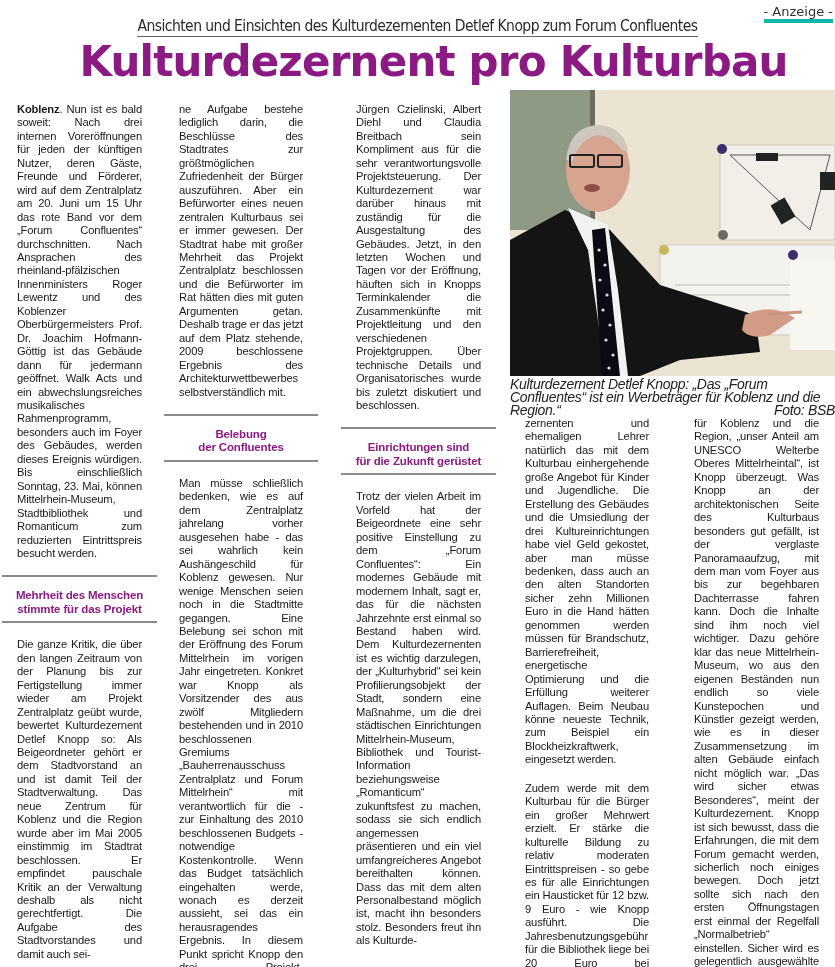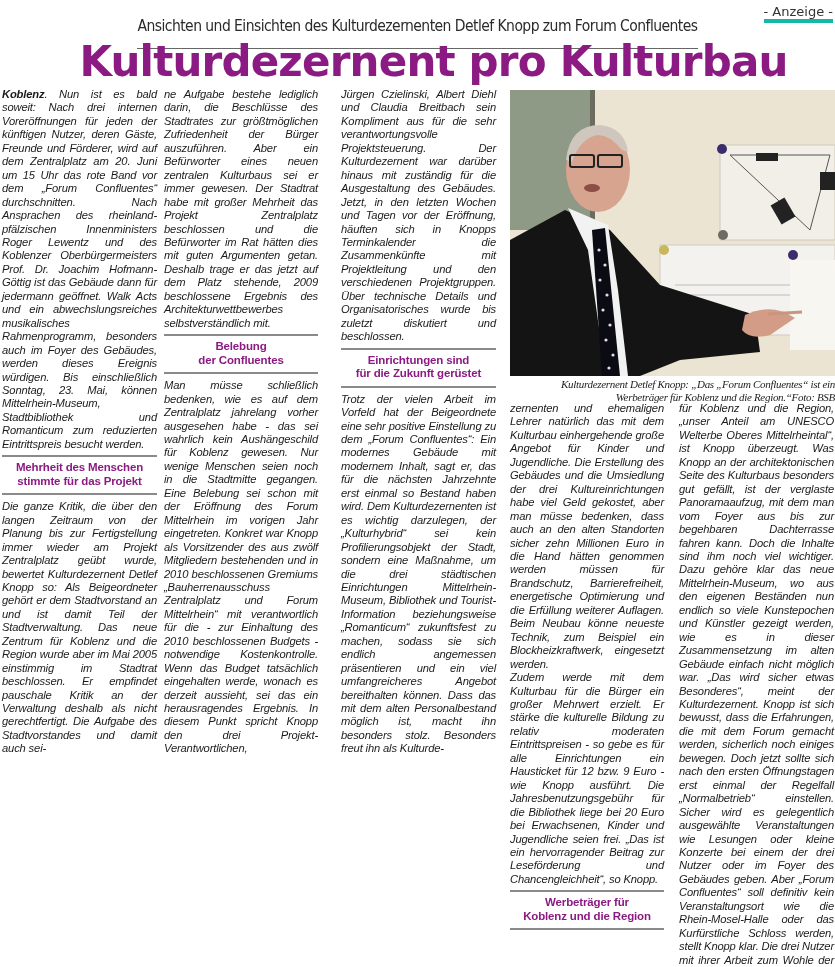--- a/index.html
+++ b/index.html
@@ -1,30 +1,30 @@
 <!DOCTYPE html>
 <html><head>
 <meta charset="utf-8">
 <style>
   html, body { margin:0; padding:0; background:#ffffff; }
   body { width:835px; height:967px; position:relative; overflow:hidden; font-family:"Liberation Sans", sans-serif; color:#1a1a1a; }
   .anzeige { position:absolute; top:4px; right:2px; font-size:13px; color:#333; border-bottom:4px solid #14b8a6; line-height:15px; font-family:"DejaVu Sans", sans-serif; }
   .kicker { position:absolute; top:17px; left:0; width:835px; text-align:center; }
-  .kicker span { font-family:"DejaVu Sans", sans-serif; font-size:15.5px; color:#2a2a2a; letter-spacing:-0.55px; border-bottom:1px solid #666; padding-bottom:13px; font-stretch:condensed; }
+  .kicker span { font-family:"DejaVu Sans", sans-serif; font-size:15.5px; color:#2a2a2a; letter-spacing:-0.55px; border-bottom:1px solid #666; padding-bottom:1px; font-stretch:condensed; }
   .headline { position:absolute; top:36px; left:16px; width:835px; text-align:center; font-family:"DejaVu Sans", sans-serif; font-weight:bold; font-size:42px; color:#8b1a83; letter-spacing:-0.8px; line-height:52px; }
   .col { position:absolute; top:88px; font-size:11.2px; line-height:13.45px; text-align:justify; letter-spacing:-0.15px; }
-  .col p { margin:0;font-style:italic; }
+  .col p { margin:15px; }
   .c1 { left:2px; width:155px; }
   .c2 { left:164px; width:154px; }
   .c3 { left:341px; width:155px; }
   .c4 { left:510px; top:402px; width:154px; }
   .c5 { left:679px; top:402px; width:155px; }
-  .sub { border-top:2px solid #8a8a8a; border-bottom:2px solid #8a8a8a; color:#8b1a83; font-weight:bold; text-align:center; font-size:11.5px; line-height:13.5px; padding:4px 0 5px; margin:4px 0 5px; }
+  .sub { border-top:2px solid #8a8a8a; border-bottom:2px solid #8a8a8a; color:#8b1a83; font-weight:bold; text-align:center; font-size:11.5px; line-height:13.5px; padding:12px 0 5px; margin:4px 0 5px; }
   .photo { position:absolute; left:510px; top:90px; width:325px; height:286px; overflow:hidden; background:#e8e2d2; }
-  .caption { position:absolute; left:510px; top:378px; width:325px; font-family:Liberation Serif, serif; font-style:italic; font-size:11px; line-height:13px; color:#222; letter-spacing:-0.3px;text-align:right; }
+  .caption { position:absolute; left:510px; top:378px; width:325px; font-family:Liberation Sans, sans-serif; font-style:italic; font-size:14px; line-height:13px; color:#222; letter-spacing:-0.3px; }
   .caption .credit { float:right; }
   .lead { font-weight:bold; }
 </style>
 </head>
 <body>
 
 <div class="anzeige">- Anzeige -</div>
 <div class="kicker"><span>Ansichten und Einsichten des Kulturdezernenten Detlef Knopp zum Forum Confluentes</span></div>
 <div class="headline">Kulturdezernent pro Kulturbau</div>
 

